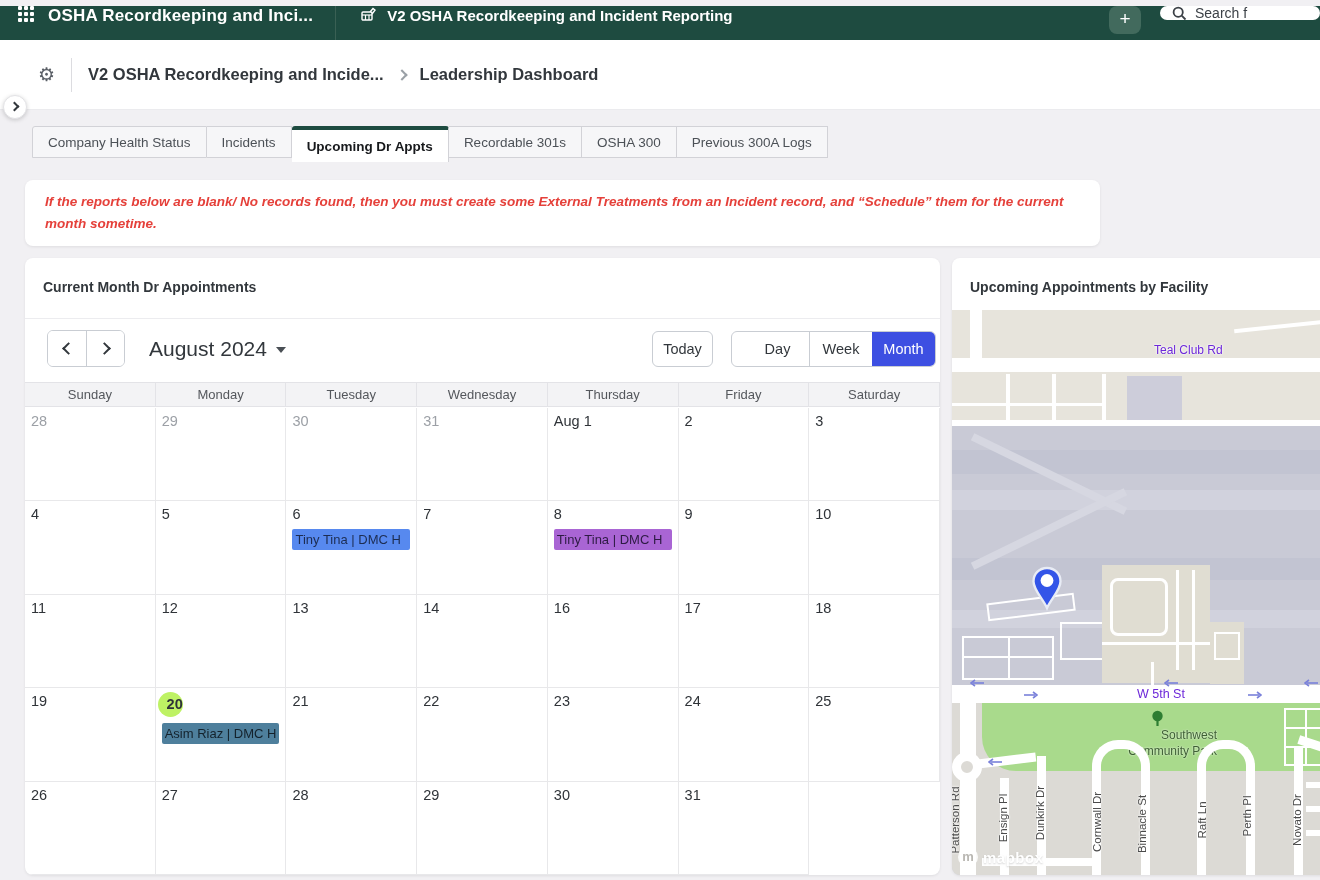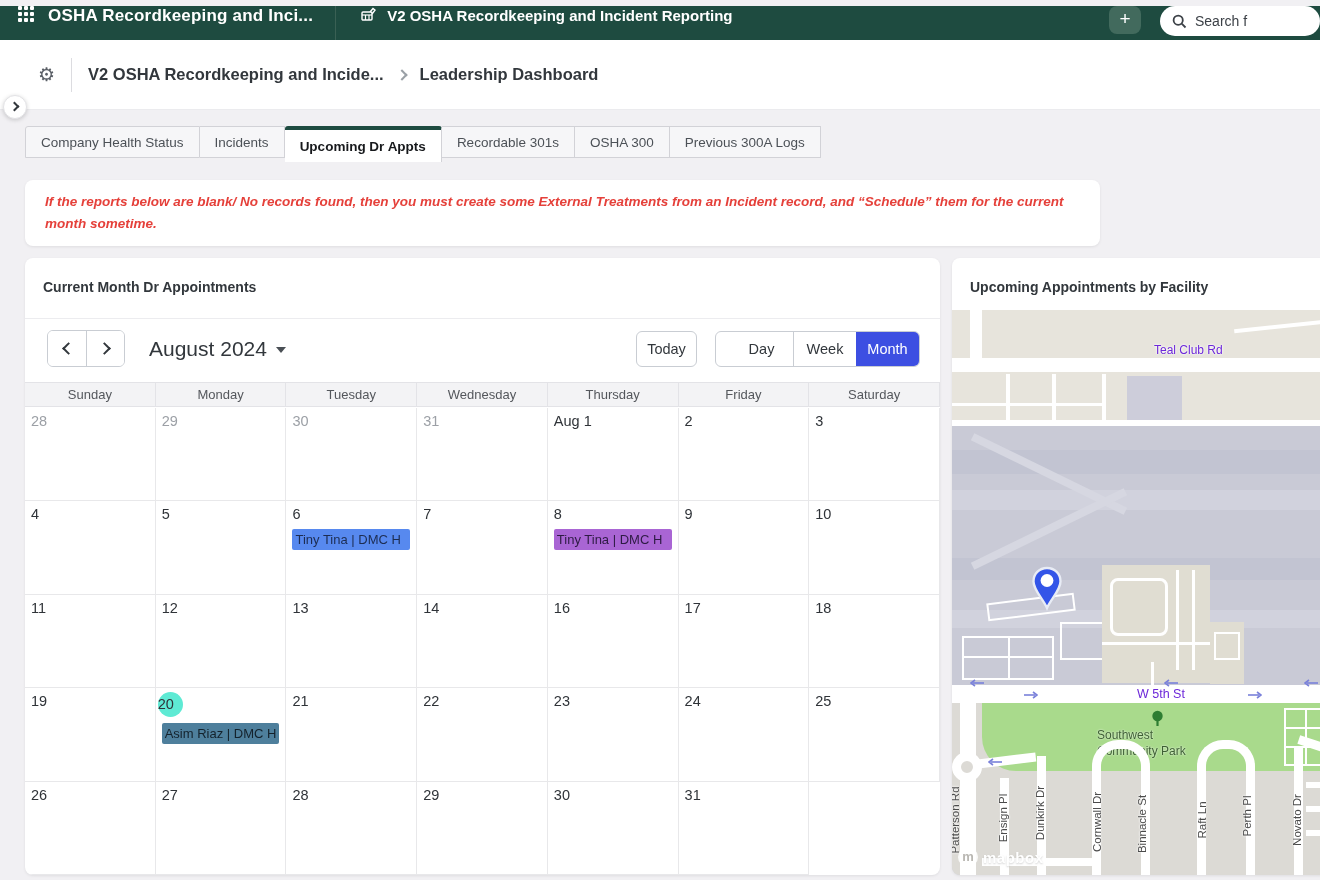--- a/index.html
+++ b/index.html
@@ -10,50 +10,50 @@
   
   .topbar { position:absolute; top:6px; left:0; width:100%; height:40px; background:#1e4b40; display:flex; align-items:flex-start; color:#fff; }
   .grid-icon { display:grid; grid-template-columns:repeat(3,4px); grid-template-rows:repeat(3,4px); gap:2px; margin:0 14px 0 18px; cursor:pointer; }
   .grid-icon i { background:#fff; border-radius:1px; }
   .topbar .app-title { font-size:17px; font-weight:700; letter-spacing:.2px; white-space:nowrap; }
   .topbar .vdiv { width:1px; height:40px; background:#3a6054; margin-left:22px; }
   .topbar .tabtitle-wrap { display:flex; align-items:center; gap:9px; margin-left:24px; }
   .topbar .tab-title { font-size:15px; font-weight:700; white-space:nowrap; }
   .topbar .spacer { flex:1; }
   .add-btn { width:32px; height:28px; background:#426a5d; border-radius:8px; color:#fff; font-size:19px; line-height:26px; text-align:center; cursor:pointer; flex:none; }
-  .search-pill { flex:none; margin-left:19px; width:160px; height:30px; background:#fff; border-radius:16px; display:flex; align-items:center; padding:0 12px; gap:8px; color:#3c4147; }
+  .search-pill { flex:none; margin-left:19px; width:160px; height:14px; background:#fff; border-radius:16px; display:flex; align-items:center; padding:0 12px; gap:8px; color:#3c4147; }
   .search-pill span { font-size:14px; white-space:nowrap; }
 
   
   .crumbbar { position:absolute; top:40px; left:0; width:100%; height:70px; background:#fff; border-bottom:1px solid #ebebee; display:flex; align-items:center; }
   .gear { font-size:19px; color:#5a5f66; margin:0 16px 0 38px; cursor:pointer; line-height:1; }
   .crumbbar .vdiv { width:1px; height:34px; background:#dcdce0; margin-right:16px; }
   .crumb { font-size:16.5px; font-weight:700; color:#32373c; white-space:nowrap; cursor:pointer; }
   .crumb-sep { width:8px; height:8px; border-top:2px solid #9aa0a6; border-right:2px solid #9aa0a6; transform:rotate(45deg); margin:0 14px; flex:none; }
   .expander { position:absolute; left:3px; top:95px; width:24px; height:24px; background:#fff; border:1px solid #e3e3e6; border-radius:50%; box-shadow:0 1px 4px rgba(0,0,0,.18); cursor:pointer; }
   .expander i { position:absolute; left:7px; top:7px; width:7px; height:7px; border-top:2px solid #32373c; border-right:2px solid #32373c; transform:rotate(45deg); }
 
   
-  .tab-bar { position:absolute; top:126px; left:25px; display:flex; align-items:flex-start; }
+  .tab-bar { position:absolute; top:126px; left:32px; display:flex; align-items:flex-start; }
   .tab { height:32px; padding:0 15px; background:#f6f6f8; border:1px solid #d2d2d7; border-left:none; font-size:13.5px; color:#4c5157; display:flex; align-items:center; cursor:pointer; white-space:nowrap; }
   .tab:first-child { border-left:1px solid #d2d2d7; border-top-left-radius:3px; }
   .tab.active { background:#fff; border-top:4px solid #1e4b40; border-bottom:none; height:36px; font-weight:700; color:#17191c; border-radius:3px 3px 0 0; position:relative; }
 
   
   .notice { position:absolute; top:180px; left:25px; width:1075px; height:66px; background:#fff; border-radius:8px; box-shadow:0 1px 3px rgba(0,0,0,.08); padding:11px 20px; }
   .notice p { color:#e5403a; font-size:13.5px; font-weight:700; font-style:italic; line-height:1.65; }
 
   
   .card { position:absolute; background:#fff; border-radius:8px; box-shadow:0 1px 3px rgba(0,0,0,.08); }
   .card-title { position:absolute; top:21px; left:18px; font-size:14px; font-weight:700; color:#32373c; }
 
   
   #cal-card { left:25px; top:258px; width:915px; height:617px; overflow:hidden; }
   .cal-divider { position:absolute; top:60px; left:0; right:0; height:1px; background:#ececef; }
-  .cal-toolbar { position:absolute; top:72px; left:22px; right:20px; height:37px; display:flex; align-items:center; }
+  .cal-toolbar { position:absolute; top:72px; left:22px; right:4px; height:37px; display:flex; align-items:center; }
   .nav-group { display:flex; border:1px solid #c9cdd3; border-radius:6px; overflow:hidden; }
   .nav-btn { width:38px; height:35px; background:#fff; position:relative; cursor:pointer; }
   .nav-btn + .nav-btn { border-left:1px solid #c9cdd3; }
   .nav-btn i { position:absolute; top:13px; width:9px; height:9px; border-top:2px solid #32373c; border-right:2px solid #32373c; }
   .nav-btn.prev i { left:16px; transform:rotate(-135deg); }
   .nav-btn.next i { left:13px; transform:rotate(45deg); }
   .month-label { margin-left:24px; font-size:21px; font-weight:500; color:#32373c; display:flex; align-items:center; gap:9px; cursor:pointer; }
   .caret { width:0; height:0; border-left:5px solid transparent; border-right:5px solid transparent; border-top:6px solid #4a4f55; margin-top:3px; }
   .cal-toolbar .spacer { flex:1; }
   .btn { height:36px; background:#fff; border:1px solid #c9cdd3; border-radius:6px; font-size:14.5px; color:#32373c; display:flex; align-items:center; justify-content:center; cursor:pointer; }
@@ -61,33 +61,33 @@
   .view-group { display:flex; border:1px solid #c9cdd3; border-radius:6px; overflow:hidden; height:36px;padding-left:14px; }
   .view-btn { width:63px; background:#fff; font-size:14.5px; color:#32373c; display:flex; align-items:center; justify-content:center; cursor:pointer; }
   .view-btn + .view-btn { border-left:1px solid #c9cdd3; }
   .view-btn.active { background:#3d4fe2; color:#fff; border-left:none; }
   .cal-head { position:absolute; top:124px; left:0; right:0; height:25px; display:grid; grid-template-columns:repeat(7,1fr); background:#f3f3f5; border-top:1px solid #e3e3e7; border-bottom:1px solid #e3e3e7; }
   .cal-head div { font-size:13px; color:#54575c; display:flex; align-items:center; justify-content:center; border-right:1px solid #e3e3e7; }
   .cal-grid { position:absolute; top:150px; left:0; right:0; bottom:0; display:grid; grid-template-columns:repeat(7,1fr); grid-template-rows:repeat(5,1fr); }
   .cell { border-right:1px solid #e8e8ea; border-bottom:1px solid #e8e8ea; padding:4px 6px; overflow:hidden; }
   .cell .num { font-size:14.5px; color:#2f3338; display:inline-block; min-width:10px; }
   .cell .num.muted { color:#9ca0a6; }
-  .cell .num.today { background:#5eead4; border-radius:50%; width:25px; height:25px; text-align:left; line-height:25px; font-weight:400; margin-left:-4px; }
+  .cell .num.today { background:#bef264; border-radius:50%; width:25px; height:25px; text-align:right; line-height:25px; font-weight:700; margin-left:-4px; }
   .evt { margin-top:6px; height:21px; line-height:21px; font-size:13px; padding:0 3px; border-radius:2px; white-space:nowrap; overflow:hidden; cursor:pointer; }
 
   
   #map-card { left:952px; top:258px; width:380px; height:617px; overflow:hidden; }
   .map { position:absolute; top:52px; left:0; width:380px; bottom:0; background:#c9cad6; overflow:hidden; }
   .m { position:absolute; }
   .road { background:#fff; }
   .maplabel { position:absolute; font-size:12px; color:#6d28d9; text-shadow:0 0 2px #fff,0 0 3px #fff; white-space:nowrap; }
   .outl { position:absolute; border:2px solid #fff; }
   .vlabel { position:absolute; width:90px; height:14px; font-size:11.5px; color:#4b4b4b; text-shadow:0 0 2px #fff,0 0 3px #fff; text-align:center; transform:rotate(-90deg); white-space:nowrap; }
   .oneway { position:absolute; width:14px; height:8px; }
-  .parklabel { position:absolute; font-size:12px; color:#3e6034; text-shadow:0 0 2px #fff; text-align:left; line-height:1.3; }
+  .parklabel { position:absolute; font-size:12px; color:#3e6034; text-shadow:0 0 2px #fff; text-align:right; line-height:1.3; }
   .mapbox-logo { position:absolute; left:6px; bottom:8px; display:flex; align-items:center; gap:5px; }
   .mapbox-logo .mb-circle { width:20px; height:20px; border-radius:50%; background:rgba(255,255,255,.85); color:#b9b7b2; font-size:13px; font-weight:700; text-align:center; line-height:20px; }
   .mapbox-logo .mb-text { color:#fff; font-size:15px; font-weight:700; letter-spacing:.5px; text-shadow:0 1px 2px rgba(0,0,0,.18); }
 </style>
 </head>
 <body>
 
 <div id="screen">
 
   <div class="topbar">

